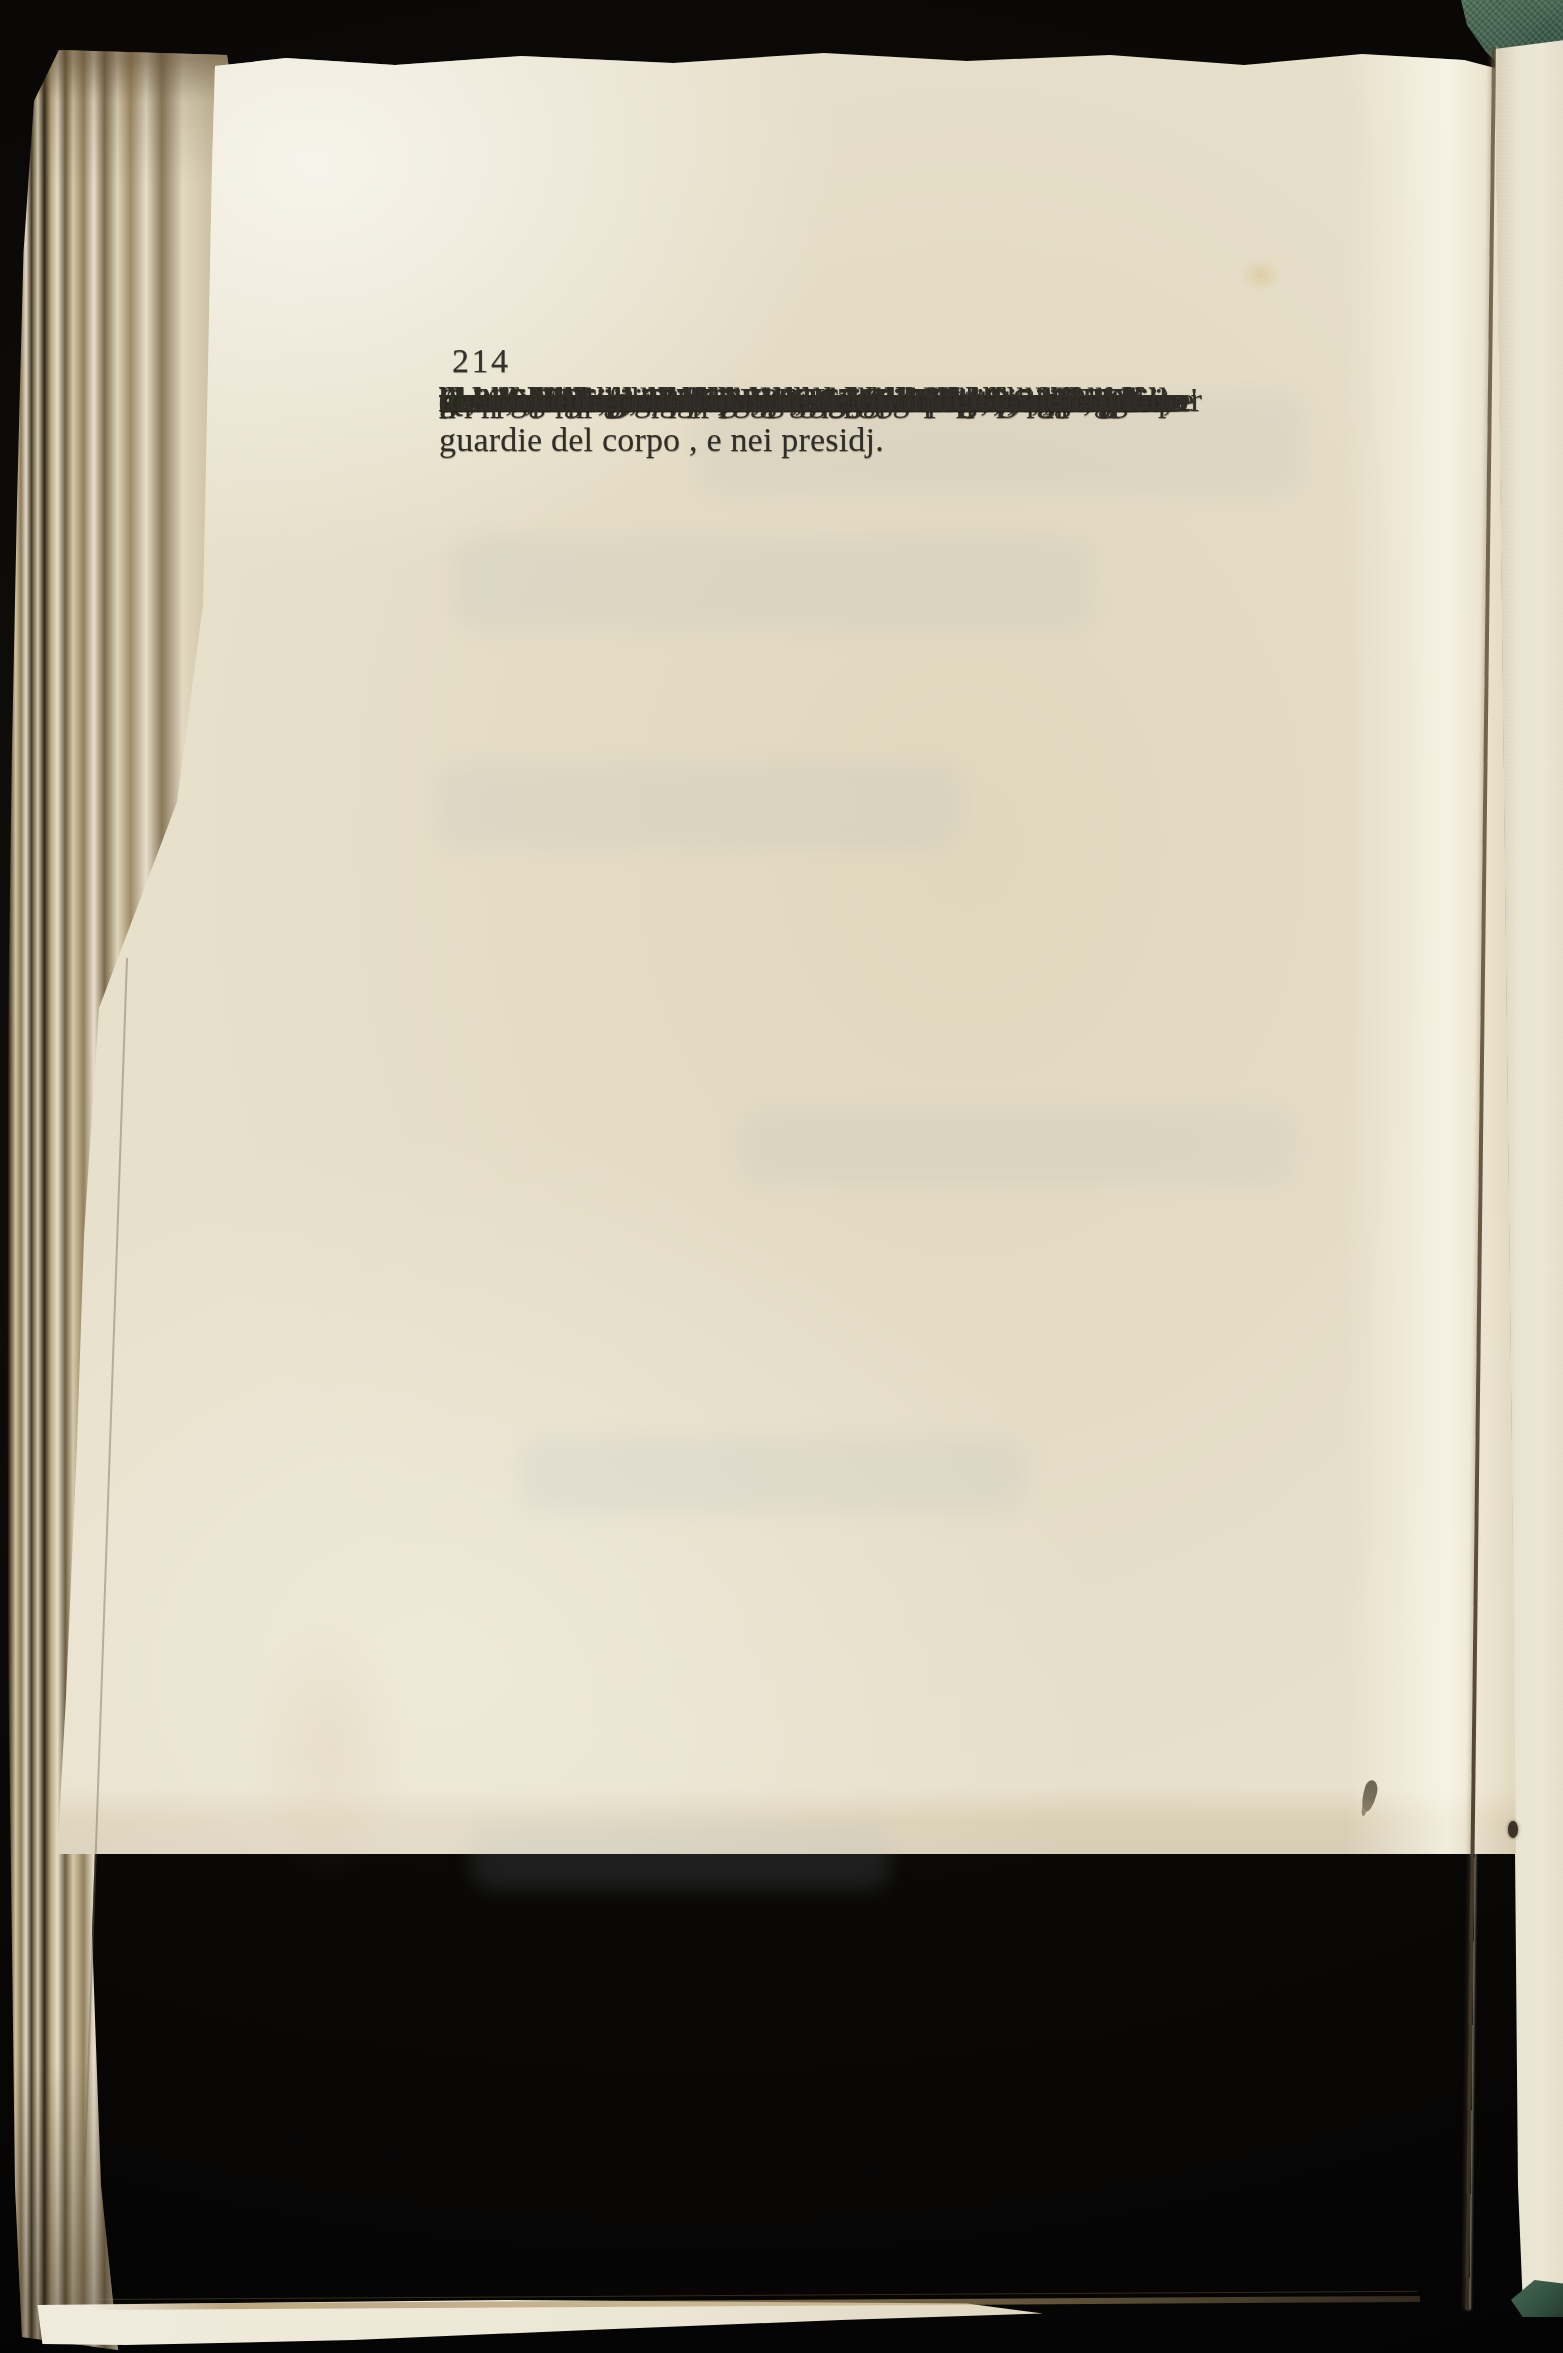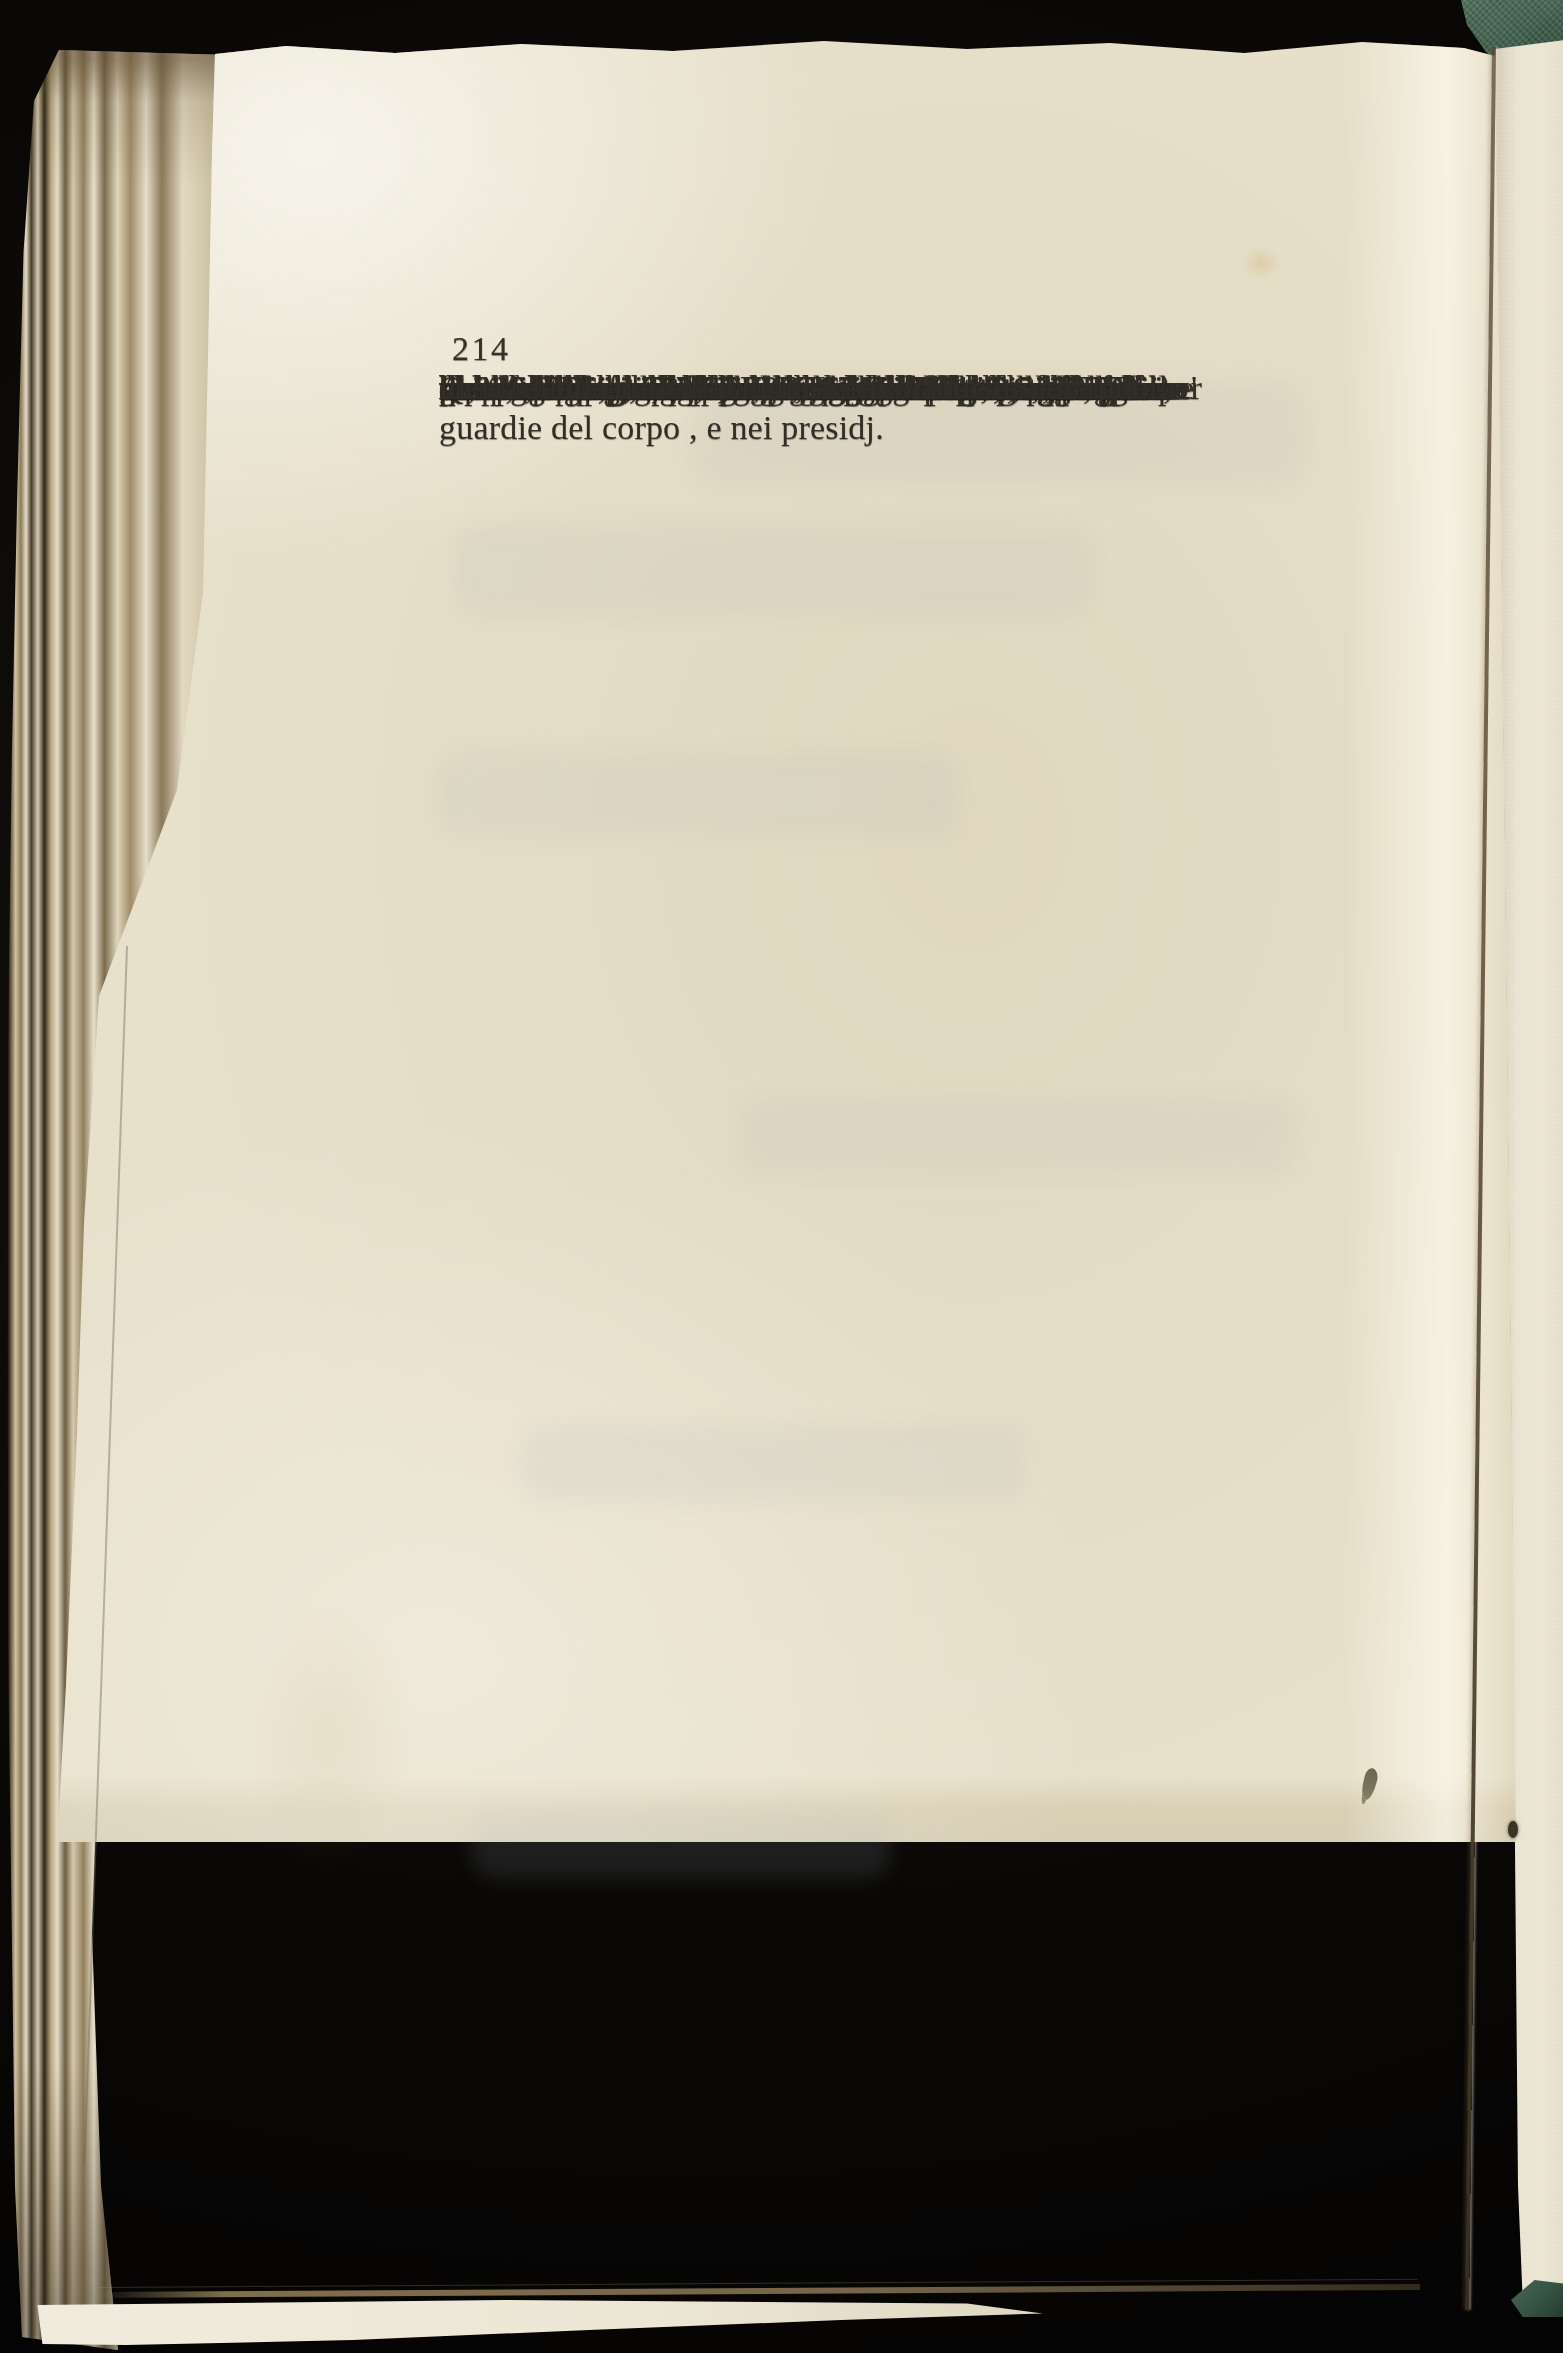--- a/index.html
+++ b/index.html
@@ -45,21 +45,21 @@
 
   
   .second-page{left:1488px;top:0;width:76px;height:2320px;
     background:
       repeating-linear-gradient(1deg, rgba(255,255,255,.05) 0 1.7px, transparent 1.7px 4.2px),
       linear-gradient(90deg,#b9ae93 0%,#d6cdb6 10%,#e9e3d1 38%,#ece6d4 70%,#e4ddc9 100%);
     clip-path:polygon(6.7px 49px,76px 40px,76px 2309px,35px 2307px,30px 2186px,
       27px 1849px,23.5px 1429px,18.5px 1009px,13.5px 588px,9.2px 252px);}
 
   
-  .main-page{left:0;top:4px;width:1564px;height:1838px;
+  .main-page{left:0;top:16px;width:1564px;height:1838px;
     background:
       linear-gradient(90deg, transparent 0 86%, rgba(255,253,242,.65) 92.5%, rgba(231,220,195,.25) 96%, rgba(190,172,135,.45) 99.4%),
       linear-gradient(180deg, rgba(110,88,52,.40) 0 11.8px, rgba(110,88,52,.12) 20px, transparent 37px),
       radial-gradient(757px 588px at 20% 8%, rgba(249,247,240,.85), transparent 70%),
       radial-gradient(925px 757px at 28% 90%, rgba(245,241,230,.55), transparent 72%),
       radial-gradient(1093px 1345px at 62% 45%, rgba(209,195,162,.30), transparent 75%),
       linear-gradient(180deg, transparent 96.4%, rgba(172,150,102,.22) 98.2%, rgba(122,102,66,.15)),
       #e7e0cb;
     clip-path:polygon(215px 50px,286px 42px,395px 49px,521px 40px,673px 47px,824px 37px,
       967px 45px,1110px 39px,1244px 49px,1362px 38px,1464px 44px,1495px 52px,

